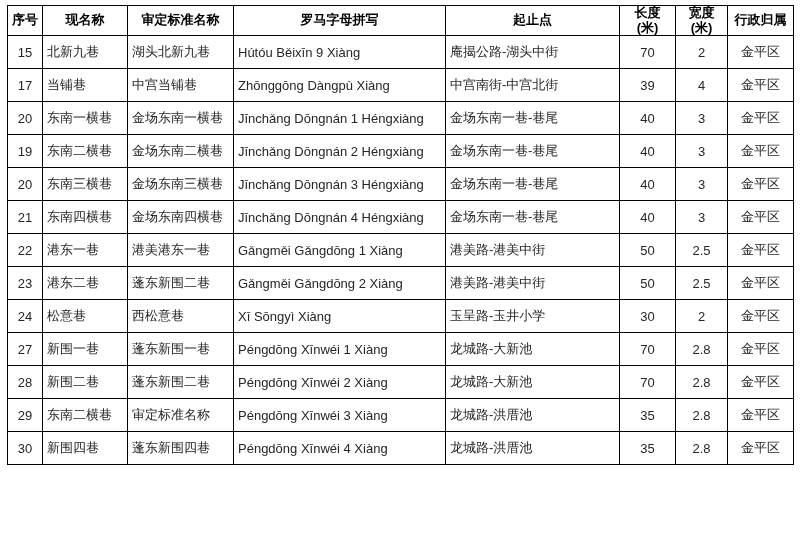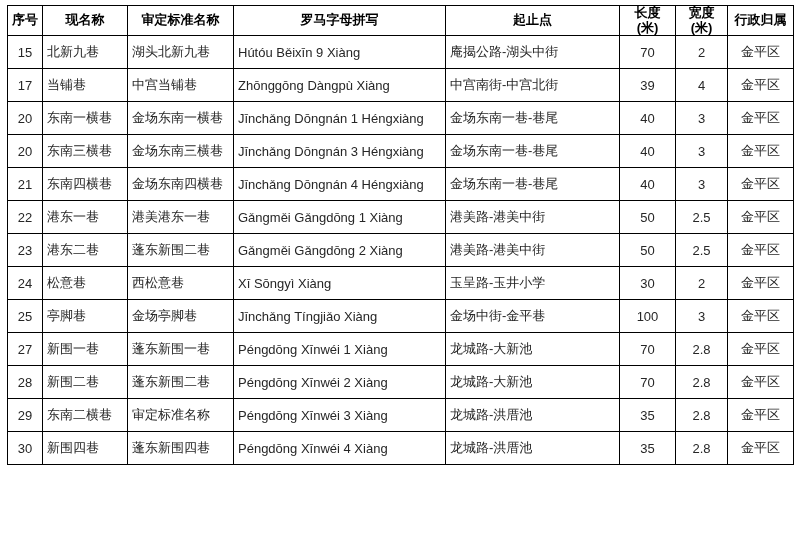--- a/index.html
+++ b/index.html
@@ -108,20 +108,30 @@
           <td class="al-center">20</td>
           <td class="al-left">东南一横巷</td>
           <td class="al-left">金场东南一横巷</td>
           <td class="al-left">Jīnchǎng Dōngnán 1 Héngxiàng</td>
           <td class="al-left">金场东南一巷-巷尾</td>
           <td class="al-center">40</td>
           <td class="al-center">3</td>
           <td class="al-center">金平区</td>
         </tr>
         <tr>
+          <td class="al-center">19</td>
+          <td class="al-left">东南二横巷</td>
+          <td class="al-left">金场东南二横巷</td>
+          <td class="al-left">Jīnchǎng Dōngnán 2 Héngxiàng</td>
+          <td class="al-left">金场东南一巷-巷尾</td>
+          <td class="al-center">40</td>
+          <td class="al-center">3</td>
+          <td class="al-center">金平区</td>
+        </tr>
+        <tr>
           <td class="al-center">20</td>
           <td class="al-left">东南三横巷</td>
           <td class="al-left">金场东南三横巷</td>
           <td class="al-left">Jīnchǎng Dōngnán 3 Héngxiàng</td>
           <td class="al-left">金场东南一巷-巷尾</td>
           <td class="al-center">40</td>
           <td class="al-center">3</td>
           <td class="al-center">金平区</td>
         </tr>
         <tr>
@@ -158,30 +168,20 @@
           <td class="al-center">24</td>
           <td class="al-left">松意巷</td>
           <td class="al-left">西松意巷</td>
           <td class="al-left">Xī Sōngyì Xiàng</td>
           <td class="al-left">玉呈路-玉井小学</td>
           <td class="al-center">30</td>
           <td class="al-center">2</td>
           <td class="al-center">金平区</td>
         </tr>
         <tr>
-          <td class="al-center">25</td>
-          <td class="al-left">亭脚巷</td>
-          <td class="al-left">金场亭脚巷</td>
-          <td class="al-left">Jīnchǎng Tíngjiǎo Xiàng</td>
-          <td class="al-left">金场中街-金平巷</td>
-          <td class="al-center">100</td>
-          <td class="al-center">3</td>
-          <td class="al-center">金平区</td>
-        </tr>
-        <tr>
           <td class="al-center">27</td>
           <td class="al-left">新围一巷</td>
           <td class="al-left">蓬东新围一巷</td>
           <td class="al-left">Péngdōng Xīnwéi 1 Xiàng</td>
           <td class="al-left">龙城路-大新池</td>
           <td class="al-center">70</td>
           <td class="al-center">2.8</td>
           <td class="al-center">金平区</td>
         </tr>
         <tr>

